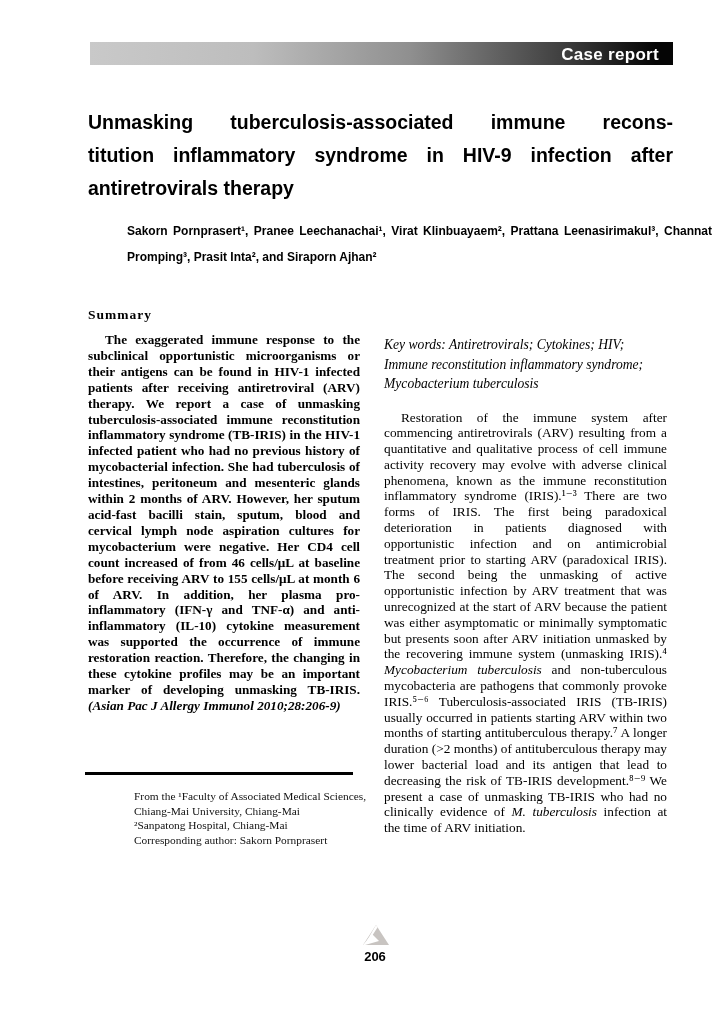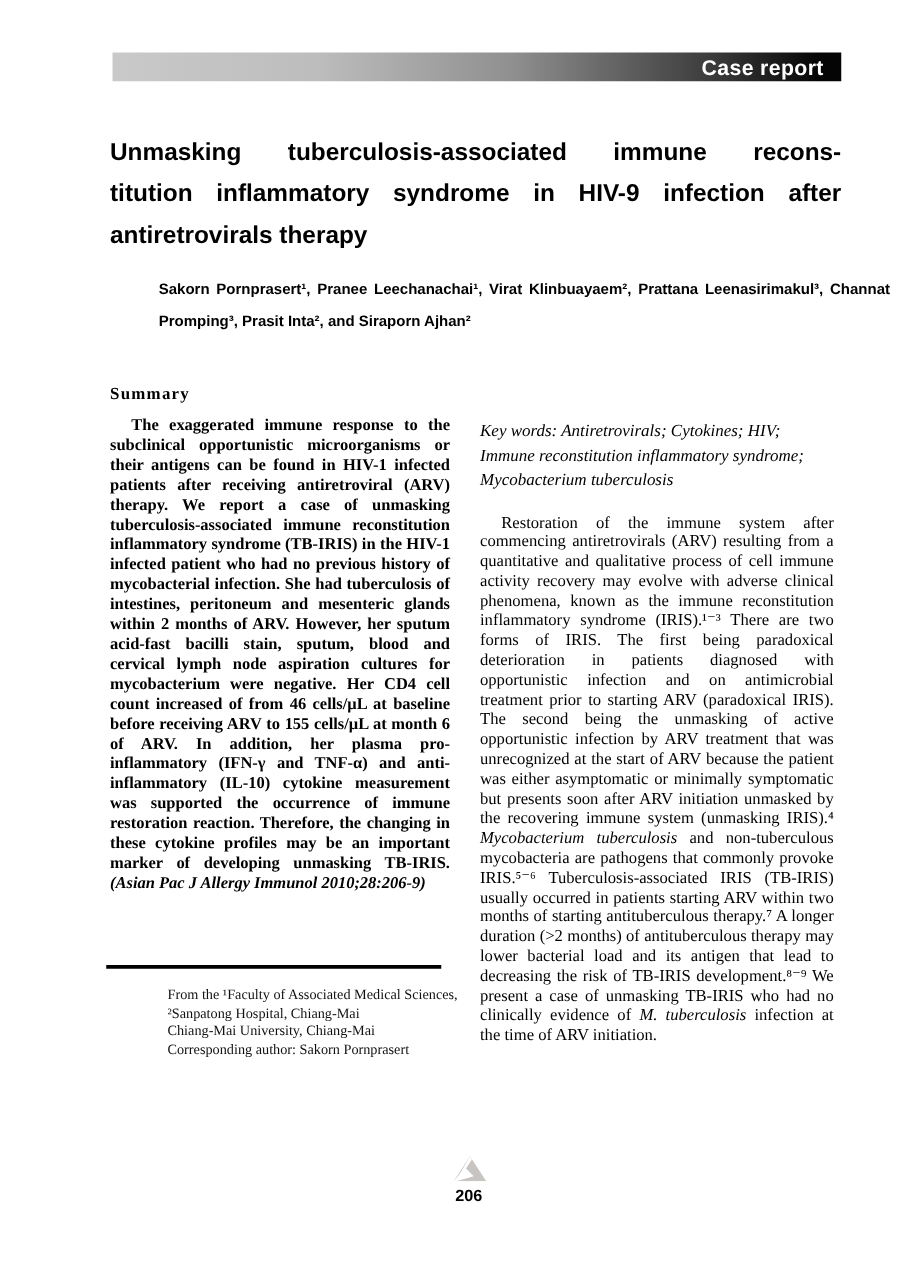--- a/index.html
+++ b/index.html
@@ -65,22 +65,22 @@
 
   <div class="col-left">
     <h2 class="heading">Summary</h2>
     <p class="summary"><span>The exaggerated immune response to the subclinical opportunistic microorganisms or their antigens can be found in HIV-1 infected patients after receiving antiretroviral (ARV) therapy. We report a case of unmasking tuberculosis-associated immune reconstitution inflammatory syndrome (TB-IRIS) in the HIV-1 infected patient who had no previous history of mycobacterial infection. She had tuberculosis of intestines, peritoneum and mesenteric glands within 2 months of ARV. However, her sputum acid-fast bacilli stain, sputum, blood and cervical lymph node aspiration cultures for mycobacterium were negative. Her CD4 cell count increased of from 46 cells/μL at baseline before receiving ARV to 155 cells/μL at month 6 of ARV. In addition, her plasma pro-inflammatory (IFN-γ and TNF-α) and anti-inflammatory (IL-10) cytokine measurement was supported the occurrence of immune restoration reaction. Therefore, the changing in these cytokine profiles may be an important marker of developing unmasking TB-IRIS. </span><span class="bi">(Asian Pac J Allergy Immunol 2010;28:206-9)</span></p>
   </div>
 
   <hr class="footnote-rule">
 
   <div class="footnote">
     <div>From the ¹Faculty of Associated Medical Sciences,</div>
+    <div>Chiang-Mai University, Chiang-Mai</div>
     <div>²Sanpatong Hospital, Chiang-Mai</div>
-    <div>Chiang-Mai University, Chiang-Mai</div>
     <div>Corresponding author: Sakorn Pornprasert</div>
   </div>
 
   <div class="col-right">
     <p class="keywords"><span class="bi">Key words:</span><span class="i"> Antiretrovirals; Cytokines; HIV; Immune reconstitution inflammatory syndrome; Mycobacterium tuberculosis</span></p>
     <p class="intro"><span>Restoration of the immune system after commencing antiretrovirals (ARV) resulting from a quantitative and qualitative process of cell immune activity recovery may evolve with adverse clinical phenomena, known as the immune reconstitution inflammatory syndrome (IRIS).¹⁻³ There are two forms of IRIS. The first being paradoxical deterioration in patients diagnosed with opportunistic infection and on antimicrobial treatment prior to starting ARV (paradoxical IRIS). The second being the unmasking of active opportunistic infection by ARV treatment that was unrecognized at the start of ARV because the patient was either asymptomatic or minimally symptomatic but presents soon after ARV initiation unmasked by the recovering immune system (unmasking IRIS).⁴ </span><span class="i">Mycobacterium tuberculosis</span><span> and non-tuberculous mycobacteria are pathogens that commonly provoke IRIS.⁵⁻⁶ Tuberculosis-associated IRIS (TB-IRIS) usually occurred in patients starting ARV within two months of starting antituberculous therapy.⁷ A longer duration (&gt;2 months) of antituberculous therapy may lower bacterial load and its antigen that lead to decreasing the risk of TB-IRIS development.⁸⁻⁹ We present a case of unmasking TB-IRIS who had no clinically evidence of </span><span class="i">M. tuberculosis</span><span> infection at the time of ARV initiation.</span></p>
   </div>
 
   <svg class="footer-logo" viewBox="0 0 26 20" xmlns="http://www.w3.org/2000/svg">
     <polygon points="13,0 26,20 0,20" fill="#c8c4c1"></polygon>

